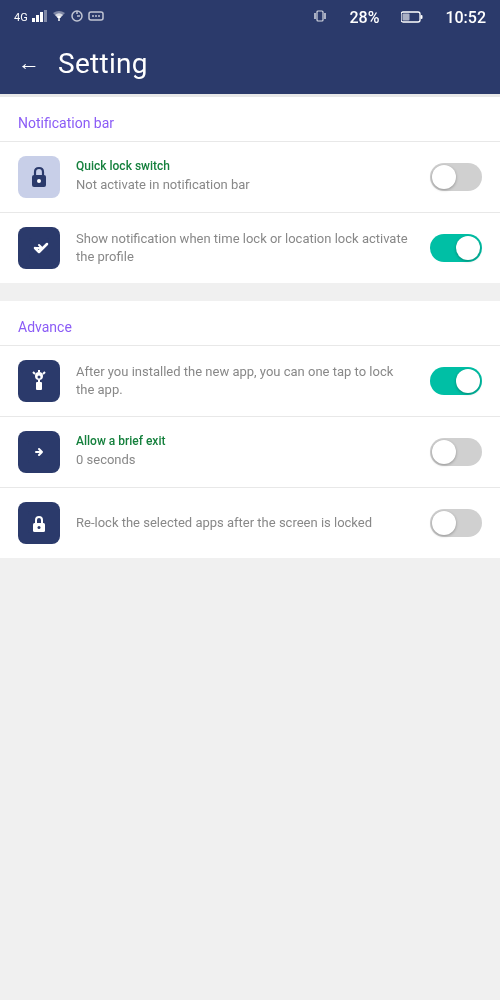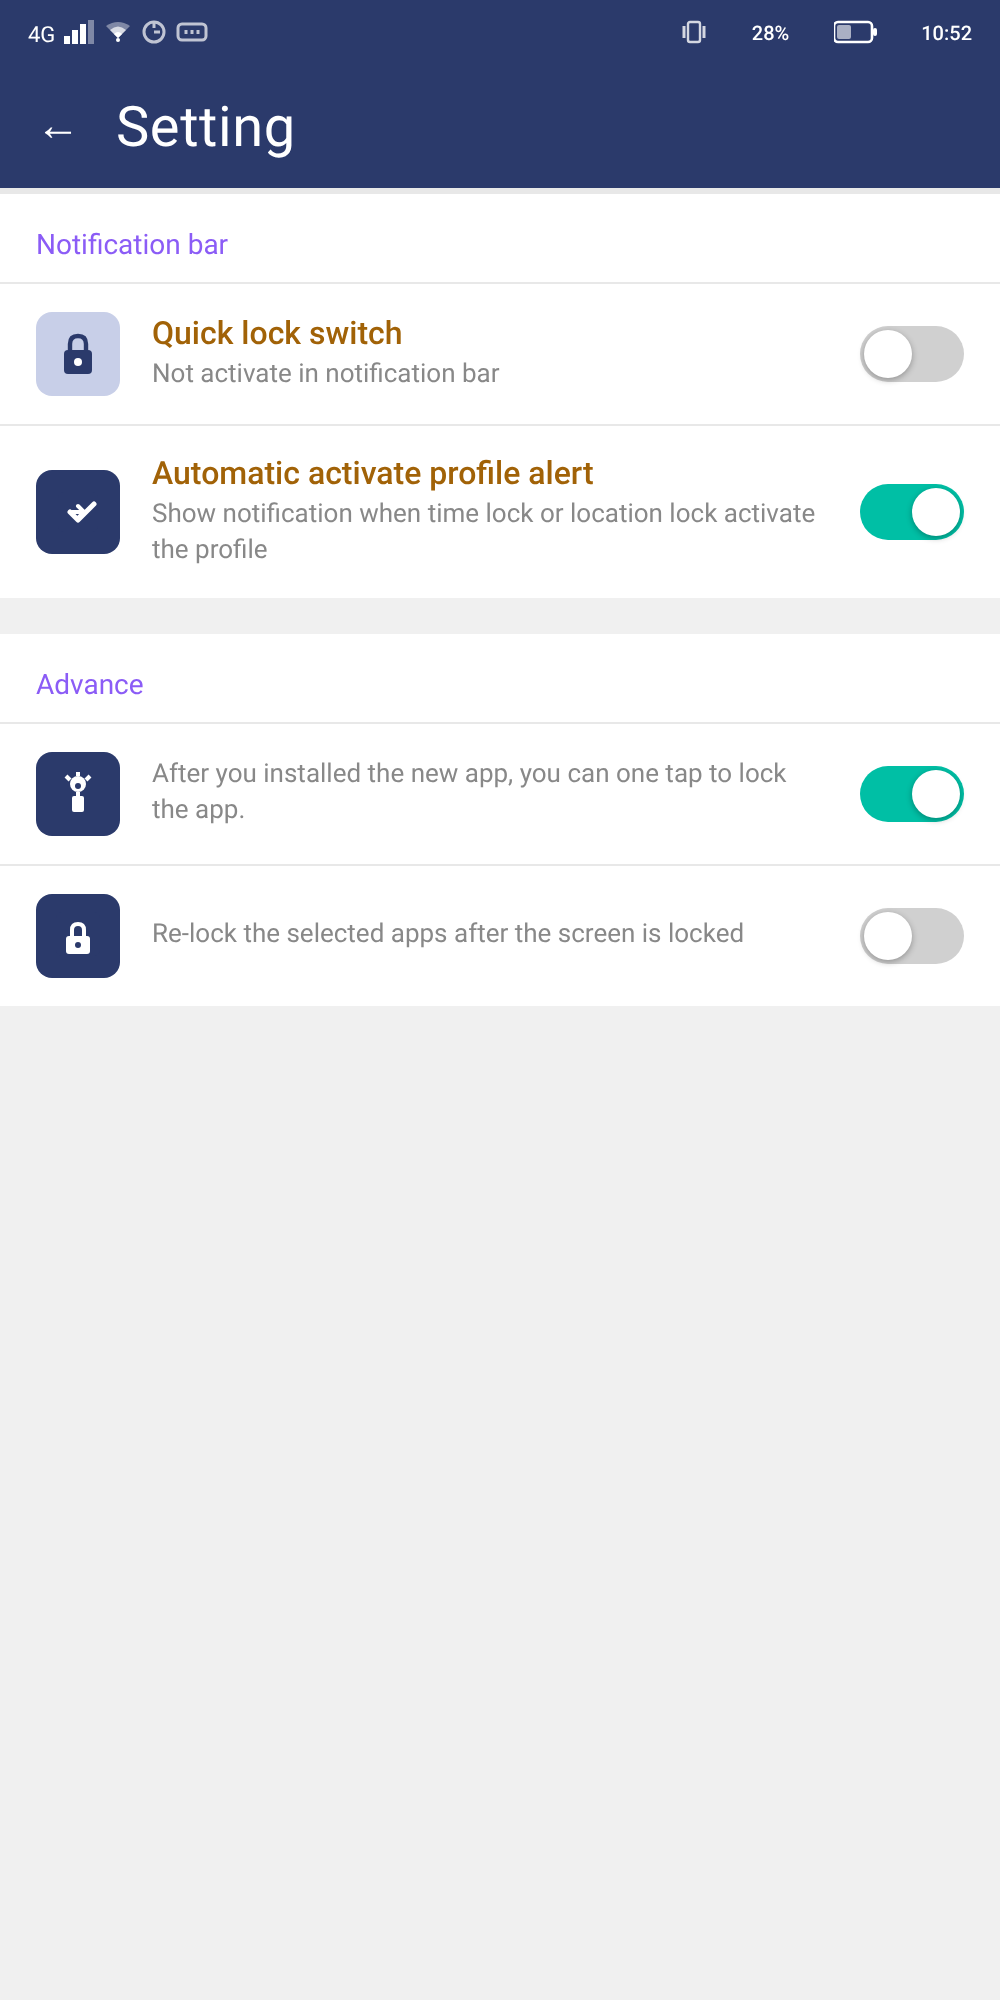--- a/index.html
+++ b/index.html
@@ -26,21 +26,21 @@
     .status-left {
       display: flex;
       align-items: center;
       gap: 4px;
       font-size: 11px;
     }
     .status-right {
       display: flex;
       align-items: center;
       gap: 22px;
-      font-size: 10px;
+      font-size: 16px;
       font-weight: 500;
       justify-content: space-between;
     }
 
     
     .header {
       background: #2b3a6b;
       color: white;
       display: flex;
       align-items: center;
@@ -101,22 +101,22 @@
       color: white;
       font-size: 20px;
     }
     .setting-icon.light {
       background: #c8cfe8;
     }
     .setting-text {
       flex: 1;
     }
     .setting-title {
-      font-size: 16px;
-      color: #a16207;
+      font-size: 12px;
+      color: #15803d;
       font-weight: 500;
       margin-bottom: 3px;
     }
     .setting-subtitle {
       font-size: 13px;
       color: #888;
       line-height: 1.4;
     }
 
     
@@ -246,21 +246,20 @@
 
   <div class="setting-item">
     <div class="setting-icon">
       <svg width="20" height="20" viewBox="0 0 20 20" fill="white">
         <rect x="0" y="0" width="20" height="20" rx="3" fill="#2b3a6b"></rect>
         <path d="M6 10 L10 14 L18 6" stroke="white" stroke-width="2.5" fill="none" stroke-linecap="round" stroke-linejoin="round"></path>
         <path d="M7 10 L13 10 M13 10 L10 7 M13 10 L10 13" stroke="white" stroke-width="2" fill="none" stroke-linecap="round" stroke-linejoin="round"></path>
       </svg>
     </div>
     <div class="setting-text">
-      <div class="setting-title">Automatic activate profile alert</div>
       <div class="setting-subtitle">Show notification when time lock or location lock activate the profile</div>
     </div>
     <div class="toggle on">
       <div class="toggle-knob"></div>
     </div>
   </div>
 </div>
 
 <div class="section-separator"></div>
 
@@ -280,20 +279,35 @@
       </svg>
     </div>
     <div class="setting-text">
       <div class="setting-subtitle">After you installed the new app, you can one tap to lock the app.</div>
     </div>
     <div class="toggle on">
       <div class="toggle-knob"></div>
     </div>
   </div>
 
+  <div class="setting-item">
+    <div class="setting-icon">
+      <svg width="22" height="22" viewBox="0 0 22 22" fill="white">
+        <rect x="0" y="0" width="22" height="22" rx="3" fill="#2b3a6b"></rect>
+        <path d="M8 11 L14 11 M14 11 L11 8 M14 11 L11 14" stroke="white" stroke-width="2" fill="none" stroke-linecap="round" stroke-linejoin="round"></path>
+      </svg>
+    </div>
+    <div class="setting-text">
+      <div class="setting-title">Allow a brief exit</div>
+      <div class="setting-subtitle">0 seconds</div>
+    </div>
+    <div class="toggle off">
+      <div class="toggle-knob"></div>
+    </div>
+  </div>
 
   <div class="setting-item">
     <div class="setting-icon">
       <svg width="22" height="24" viewBox="0 0 22 24" fill="none">
         <rect x="0" y="0" width="22" height="22" rx="3" fill="#2b3a6b"></rect>
         <rect x="5" y="12" width="12" height="9" rx="1.5" fill="white"></rect>
         <path d="M8 12 V9 Q8 6 11 6 Q14 6 14 9 V12" stroke="white" stroke-width="2" fill="none"></path>
         <circle cx="11" cy="16.5" r="1.5" fill="#2b3a6b"></circle>
       </svg>
     </div>

